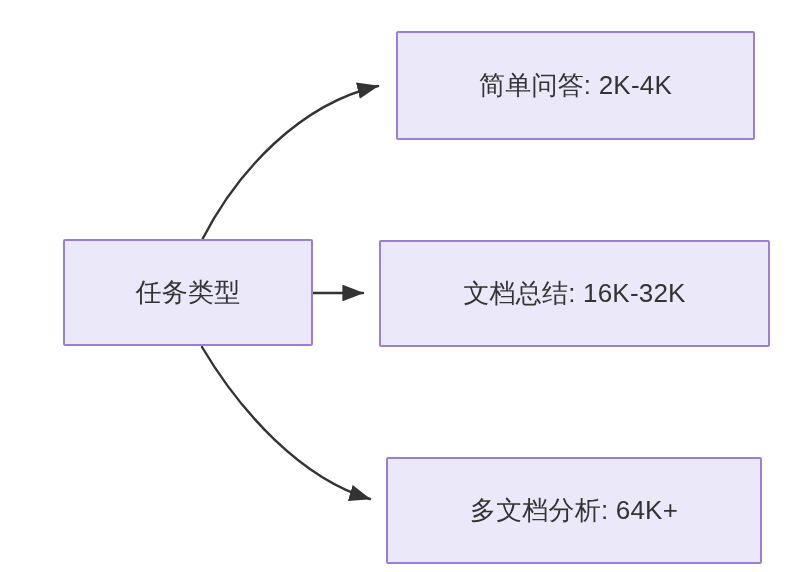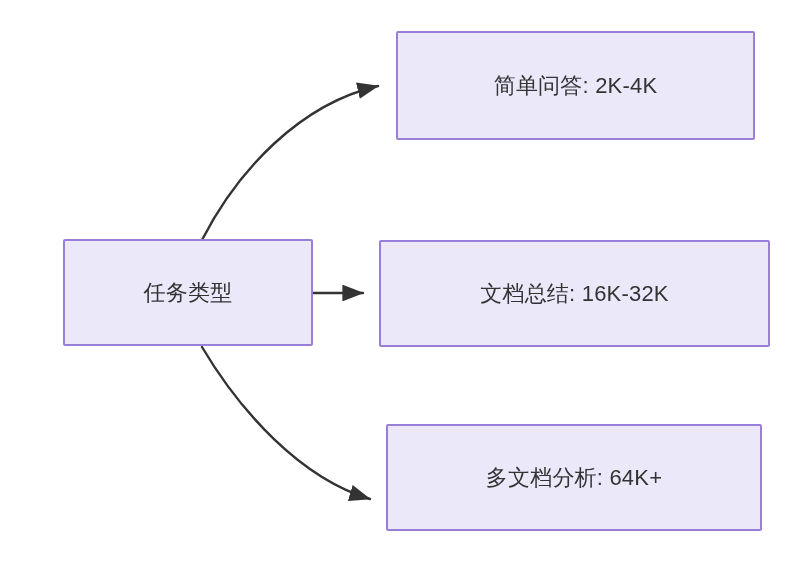--- a/index.html
+++ b/index.html
@@ -32,30 +32,30 @@
     background: #ebe8fa;
     border: 2px solid #9a7fd8;
     border-radius: 2px;
     display: flex;
     align-items: center;
     justify-content: center;
     text-align: center;
   }
   .node-label {
     color: #333333;
-    font-size: 22px;
+    font-size: 26px;
     line-height: 1.25;
     letter-spacing: 0.2px;
     white-space: nowrap;
   }
   
   #node-source   { left: 31px;  top: 239px; width: 250px; height: 107px; margin-left: 32px; }
   #node-simple   { left: 396px; top: 31px;  width: 359px; height: 109px; }
   #node-doc      { left: 379px; top: 240px; width: 391px; height: 107px; }
-  #node-multidoc { left: 386px; top: 424px; width: 376px; height: 107px; }
+  #node-multidoc { left: 386px; top: 457px; width: 376px; height: 107px; }
 </style>
 </head>
 <body>
 
 <div id="canvas">
 
   <svg id="edge-layer" viewBox="0 0 787 572" width="787" height="572" xmlns="http://www.w3.org/2000/svg">
     <defs>
       <marker id="arrowhead" markerWidth="9" markerHeight="7" refX="8.6" refY="3.5" orient="auto" markerUnits="strokeWidth">
         <path d="M 0 0 L 9 3.5 L 0 7 z" fill="#333333"></path>

